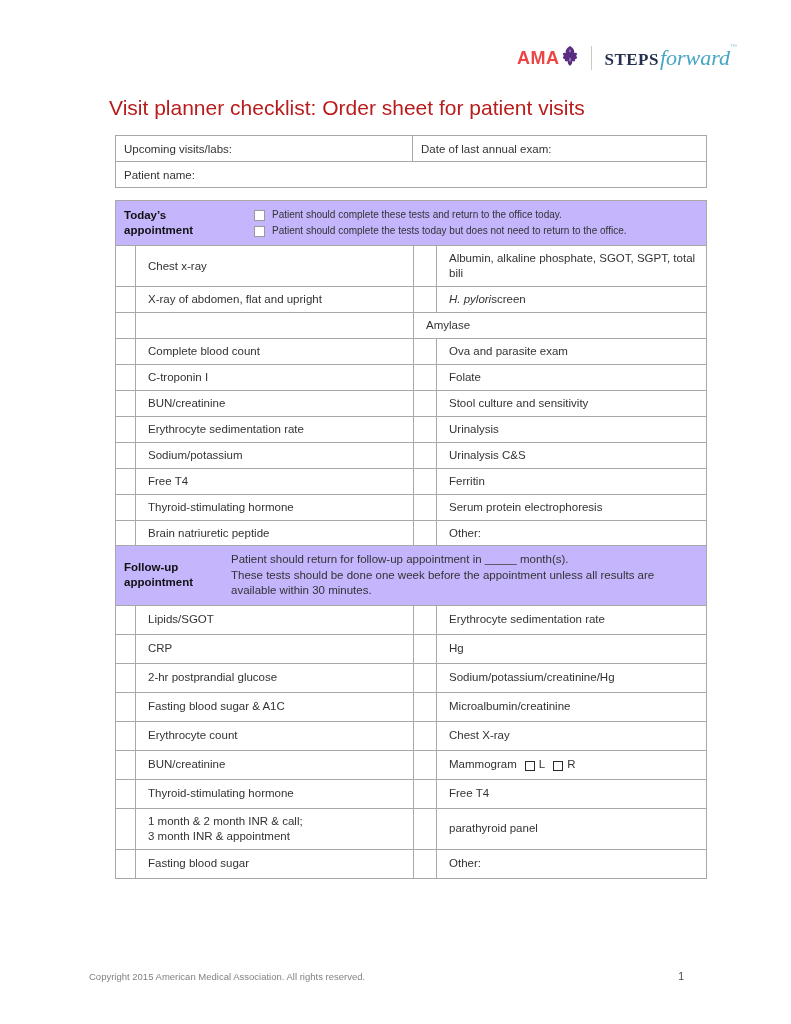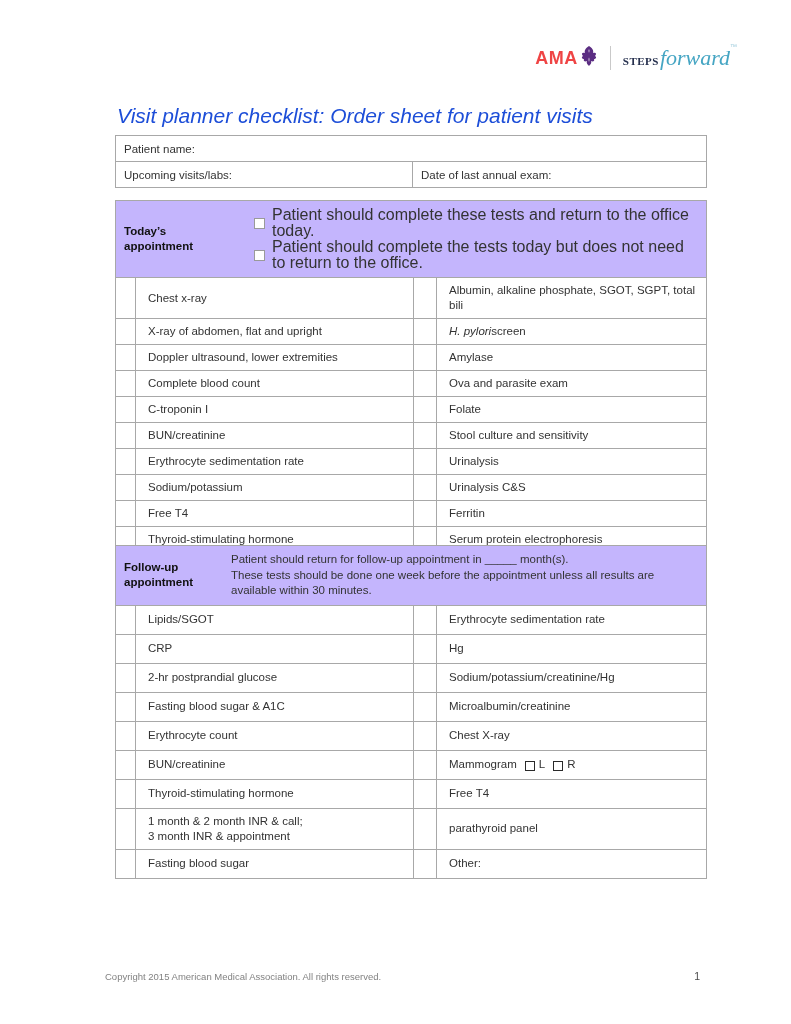--- a/index.html
+++ b/index.html
@@ -5,53 +5,53 @@
   html,body{margin:0;padding:0;background:#ffffff;}
   .page{
     position:relative;width:791px;height:1024px;background:#ffffff;
     font-family:"Liberation Sans", sans-serif;color:#333;overflow:hidden;
   }
   
   .logo-row{position:absolute;top:40px;right:54px;display:flex;align-items:center;height:36px;}
   .ama-word{font-weight:bold;font-size:18px;letter-spacing:.5px;color:#ef4444;}
   .ama-icon{margin-left:2px;display:inline-block;}
   .logo-div{width:1px;height:24px;background:#c9c9c9;margin:0 12px;}
-  .steps-word{font-family:"Liberation Serif", serif;font-weight:bold;font-size:11px;letter-spacing:.5px;color:#26304e;}
+  .steps-word{font-family:"Liberation Serif", serif;font-weight:bold;font-size:17px;letter-spacing:.5px;color:#26304e;}
   .forward-word{font-family:"Liberation Serif", serif;font-style:italic;font-size:22px;color:#45a5c3;margin-left:1px;text-align:center;}
   .tm{font-size:7px;color:#9fccdd;vertical-align:top;position:relative;top:-2px;}
   
-  .title{position:absolute;left:105px;top:92px;font-size:21px;font-weight:400;color:#1d4ed8;margin:12px;font-style:italic;}
+  .title{position:absolute;left:105px;top:92px;font-size:21px;font-weight:400;color:#b91c1c;margin:4px;}
   
   .tbl{position:absolute;left:115px;width:592px;border:1px solid #a8a8a8;box-sizing:border-box;background:#fff;}
   .prow{display:grid;grid-template-columns:296px 1fr;}
   .prow + .prow{border-top:1px solid #a8a8a8;}
   .prow.single{grid-template-columns:1fr;}
   .pcell{min-height:25px;display:flex;align-items:center;padding:0 8px;font-size:11.5px;color:#333;box-sizing:border-box;}
   .prow .pcell + .pcell{border-left:1px solid #a8a8a8;}
   
   .band{background:#c4b5fd;display:flex;align-items:center;border-bottom:1px solid #a8a8a8;box-sizing:border-box;padding:6px 8px;}
   .band-label{flex:0 0 130px;font-weight:bold;font-size:11.5px;color:#111;}
   .band-label .lbl{display:block;max-width:80px;line-height:15px;}
   .band.followup .band-label{flex:0 0 107px;}
   .band-body{flex:1;}
-  .opt{display:flex;align-items:center;font-size:16px;line-height:16px;color:#333;}
+  .opt{display:flex;align-items:center;font-size:10px;line-height:16px;color:#333;}
   .cb{flex:0 0 11px;width:11px;height:11px;border:1px solid #9a9a9a;background:#fff;display:inline-block;margin-right:7px;box-sizing:border-box;}
   .intro{font-size:11.5px;line-height:15.5px;color:#333;}
   
   .trow{display:grid;grid-template-columns:20px 278px 23px 1fr;}
   .trow + .trow{border-top:1px solid #a8a8a8;}
   .cellc{box-sizing:border-box;border-right:1px solid #a8a8a8;}
   .cellt{box-sizing:border-box;padding:5px 10px 5px 12px;font-size:11.5px;line-height:15px;color:#333;display:flex;flex-wrap:wrap;align-content:center;align-items:center;min-height:25px;}
   .cellt.midb{border-right:1px solid #a8a8a8;}
   .tbl.fup .cellt{min-height:28px;}
   .em{font-style:italic;}
   .blockline{display:block;width:100%;}
   .mbox{display:inline-block;width:10px;height:10px;border:1.5px solid #2a2a2a;box-sizing:border-box;margin:0 4px 0 8px;background:#fff;position:relative;top:1px;}
   
-  .footer{position:absolute;left:105px;top:970px;width:595px;display:flex;justify-content:space-between;align-items:baseline;}
+  .footer{position:absolute;left:89px;top:970px;width:595px;display:flex;justify-content:space-between;align-items:baseline;}
   .copyright{font-size:9.5px;color:#828282;}
   .pagenum{font-size:10.5px;color:#4a4a4a;}
 </style>
 </head>
 <body>
 
 <div class="page">
 
   <div class="logo-row">
     <span class="ama-word">AMA</span>
@@ -62,31 +62,31 @@
     </span>
     <span class="logo-div"></span>
     <span>
       <span class="steps-word">STEPS</span><span class="forward-word">forward</span><span class="tm">™</span>
     </span>
   </div>
 
   <h1 class="title">Visit planner checklist: Order sheet for patient visits</h1>
 
   <div class="tbl" style="top:135px;">
+    <div class="prow">
+      <div class="pcell">
+        <span>Upcoming visits/labs:</span>
+      </div>
+      <div class="pcell">
+        <span>Date of last annual exam:</span>
+      </div>
+    </div>
     <div class="prow single">
       <div class="pcell">
         <span>Patient name:</span>
-      </div>
-    </div>
-    <div class="prow">
-      <div class="pcell">
-        <span>Upcoming visits/labs:</span>
-      </div>
-      <div class="pcell">
-        <span>Date of last annual exam:</span>
       </div>
     </div>
   </div>
 
   <div class="tbl" style="top:200px;">
     <div class="band">
       <div class="band-label">
         <span class="lbl">Today’s appointment</span>
       </div>
       <div class="band-body">
@@ -111,21 +111,20 @@
       <div class="cellc"></div>
       <div class="cellt midb">X-ray of abdomen, flat and upright</div>
       <div class="cellc"></div>
       <div class="cellt">
           <span class="em">H. pylori</span>
           <span> screen</span>
         </div>
     </div>
     <div class="trow">
       <div class="cellc"></div>
-      <div class="cellt midb">Doppler ultrasound, lower extremities</div>
       <div class="cellc"></div>
       <div class="cellt">Amylase</div>
     </div>
     <div class="trow">
       <div class="cellc"></div>
       <div class="cellt midb">Complete blood count</div>
       <div class="cellc"></div>
       <div class="cellt">Ova and parasite exam</div>
     </div>
     <div class="trow">

